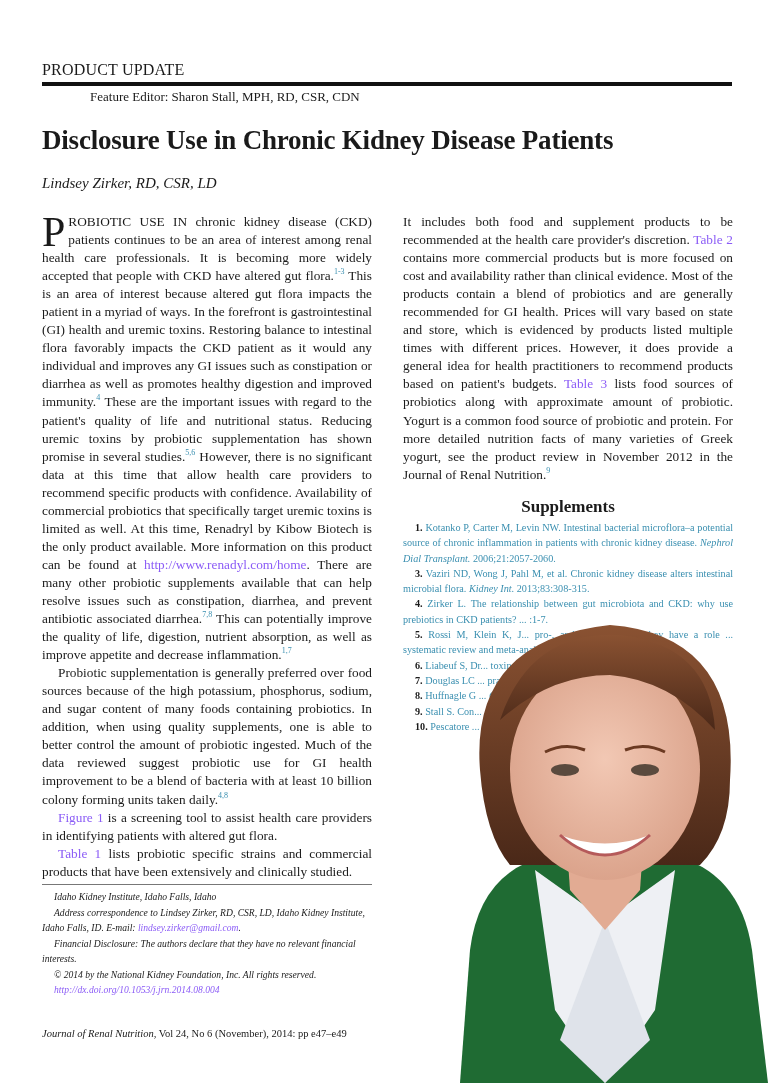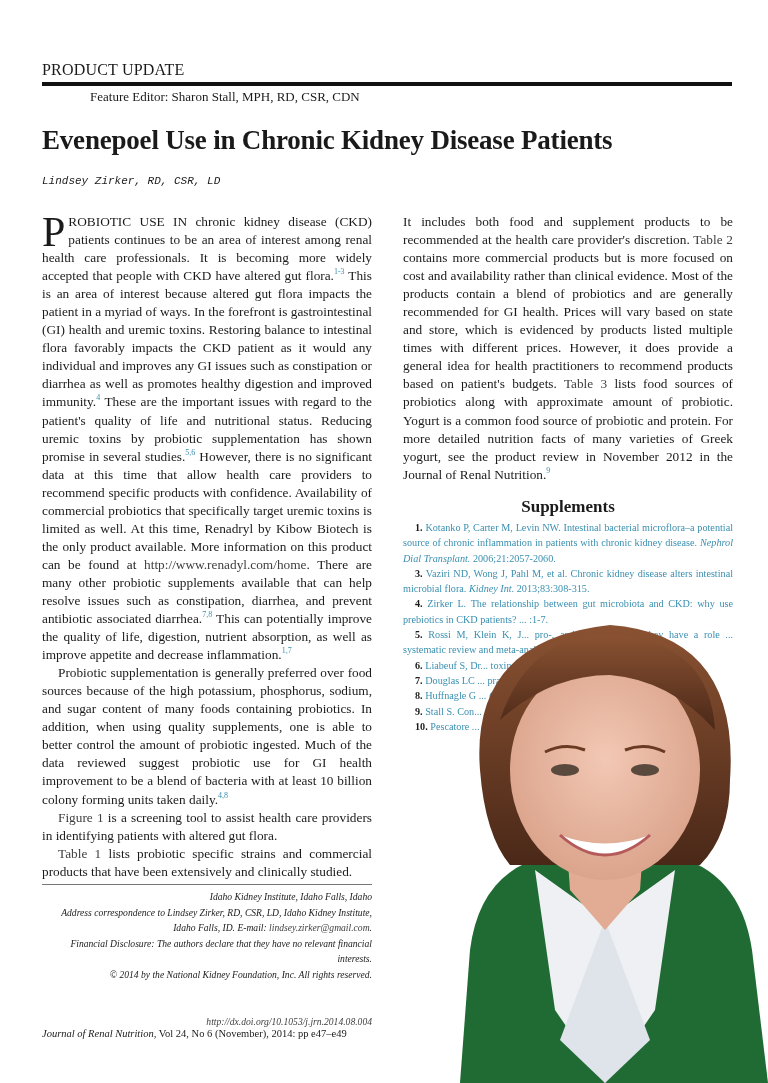--- a/index.html
+++ b/index.html
@@ -3,56 +3,56 @@
 <meta charset="utf-8">
 <style>
   html, body { margin:0; padding:0; background:#fff; }
   body { width:768px; height:1083px; position:relative; overflow:hidden;
          font-family:"Liberation Serif","DejaVu Serif",serif; color:#1a1a1a; }
   .abs { position:absolute; }
   .section-label { left:42px; top:61px; font-size:16px; letter-spacing:0.2px; }
   .rule-thick { left:42px; top:82px; width:690px; height:4px; background:#111; }
   .feature-editor { left:42px; top:89px; font-size:13px;margin-left:48px; }
   .title { left:42px; top:125px; font-size:27px; font-weight:bold; letter-spacing:-0.2px; }
-  .author { left:42px; top:175px; font-size:11px; font-style:italic;font-family:Liberation Mono, monospace; }
+  .author { left:42px; top:175px; font-size:15px; font-style:italic; }
 
   .col { position:absolute; font-size:13.3px; line-height:18.05px; text-align:justify; }
   .col p { margin:0; }
   .col p.indent { text-indent:16px; }
   .col-left { left:42px; top:213px; width:330px; }
   .col-right { left:403px; top:213px; width:330px; }
   .dropcap { float:left; font-size:42px; line-height:34px; margin:2px 3px 0 0; }
-  .link { color:#404040;margin-top:32px; }
+  .link { color:#8b5cf6; }
   sup.ref { color:#3a8fb0; font-size:8px; vertical-align:6px; line-height:0; }
 
   .refs-heading { left:403px; top:497px; width:330px; text-align:center;
                   font-size:17px; font-weight:bold; }
   .refs { position:absolute; left:403px; top:520px; width:330px;
           font-size:10.2px; line-height:15.3px; color:#3a8fb0; text-align:justify;font-family:Liberation Serif, serif; }
   .refs div { text-indent:12px; }
   .refs .num { color:#1a1a1a; }
   .refs i { font-style:italic; }
 
   .rule-foot { left:42px; top:884px; width:330px; height:1px; background:#777; }
   .footnotes { position:absolute; left:42px; top:889px; width:330px;
-               font-size:9.6px; line-height:15.5px; font-style:italic;text-align:right; }
+               font-size:9.6px; line-height:15.5px; font-style:italic; }
   .footnotes div.ind { text-indent:12px; }
   .journal-line { left:42px; top:1028px; font-size:10.5px; }
   .journal-line i { }
 
   
   .photo { position:absolute; left:440px; top:620px; width:328px; height:463px; }
 </style>
 </head>
 <body>
 
 <div class="abs section-label">PRODUCT UPDATE</div>
 <div class="abs rule-thick"></div>
 <div class="abs feature-editor">Feature Editor: Sharon Stall, MPH, RD, CSR, CDN</div>
-<div class="abs title">Evenepoel Use in Chronic Kidney Disease Patients</div>
+<div class="abs title">Disclosure Use in Chronic Kidney Disease Patients</div>
 <div class="abs author">Lindsey Zirker, RD, CSR, LD</div>
 
 <div class="col col-left">
   <p><span class="dropcap">P</span><span>ROBIOTIC USE IN</span><span> chronic kidney disease (CKD) patients continues to be an area of interest among renal health care professionals. It is becoming more widely accepted that people with CKD have altered gut flora.</span><sup class="ref">1-3</sup><span> This is an area of interest because altered gut flora impacts the patient in a myriad of ways. In the forefront is gastrointestinal (GI) health and uremic toxins. Restoring balance to intestinal flora favorably impacts the CKD patient as it would any individual and improves any GI issues such as constipation or diarrhea as well as promotes healthy digestion and improved immunity.</span><sup class="ref">4</sup><span> These are the important issues with regard to the patient's quality of life and nutritional status. Reducing uremic toxins by probiotic supplementation has shown promise in several studies.</span><sup class="ref">5,6</sup><span> However, there is no significant data at this time that allow health care providers to recommend specific products with confidence. Availability of commercial probiotics that specifically target uremic toxins is limited as well. At this time, Renadryl by Kibow Biotech is the only product available. More information on this product can be found at </span><span class="link">http://www.renadyl.com/home</span><span>. There are many other probiotic supplements available that can help resolve issues such as constipation, diarrhea, and prevent antibiotic associated diarrhea.</span><sup class="ref">7,8</sup><span> This can potentially improve the quality of life, digestion, nutrient absorption, as well as improve appetite and decrease inflammation.</span><sup class="ref">1,7</sup></p>
   <p class="indent"><span>Probiotic supplementation is generally preferred over food sources because of the high potassium, phosphorus, sodium, and sugar content of many foods containing probiotics. In addition, when using quality supplements, one is able to better control the amount of probiotic ingested. Much of the data reviewed suggest probiotic use for GI health improvement to be a blend of bacteria with at least 10 billion colony forming units taken daily.</span><sup class="ref">4,8</sup></p>
   <p class="indent"><span class="link">Figure 1</span><span> is a screening tool to assist health care providers in identifying patients with altered gut flora.</span></p>
   <p class="indent"><span class="link">Table 1</span><span> lists probiotic specific strains and commercial products that have been extensively and clinically studied.</span></p>
 </div>
 
 <div class="col col-right">

